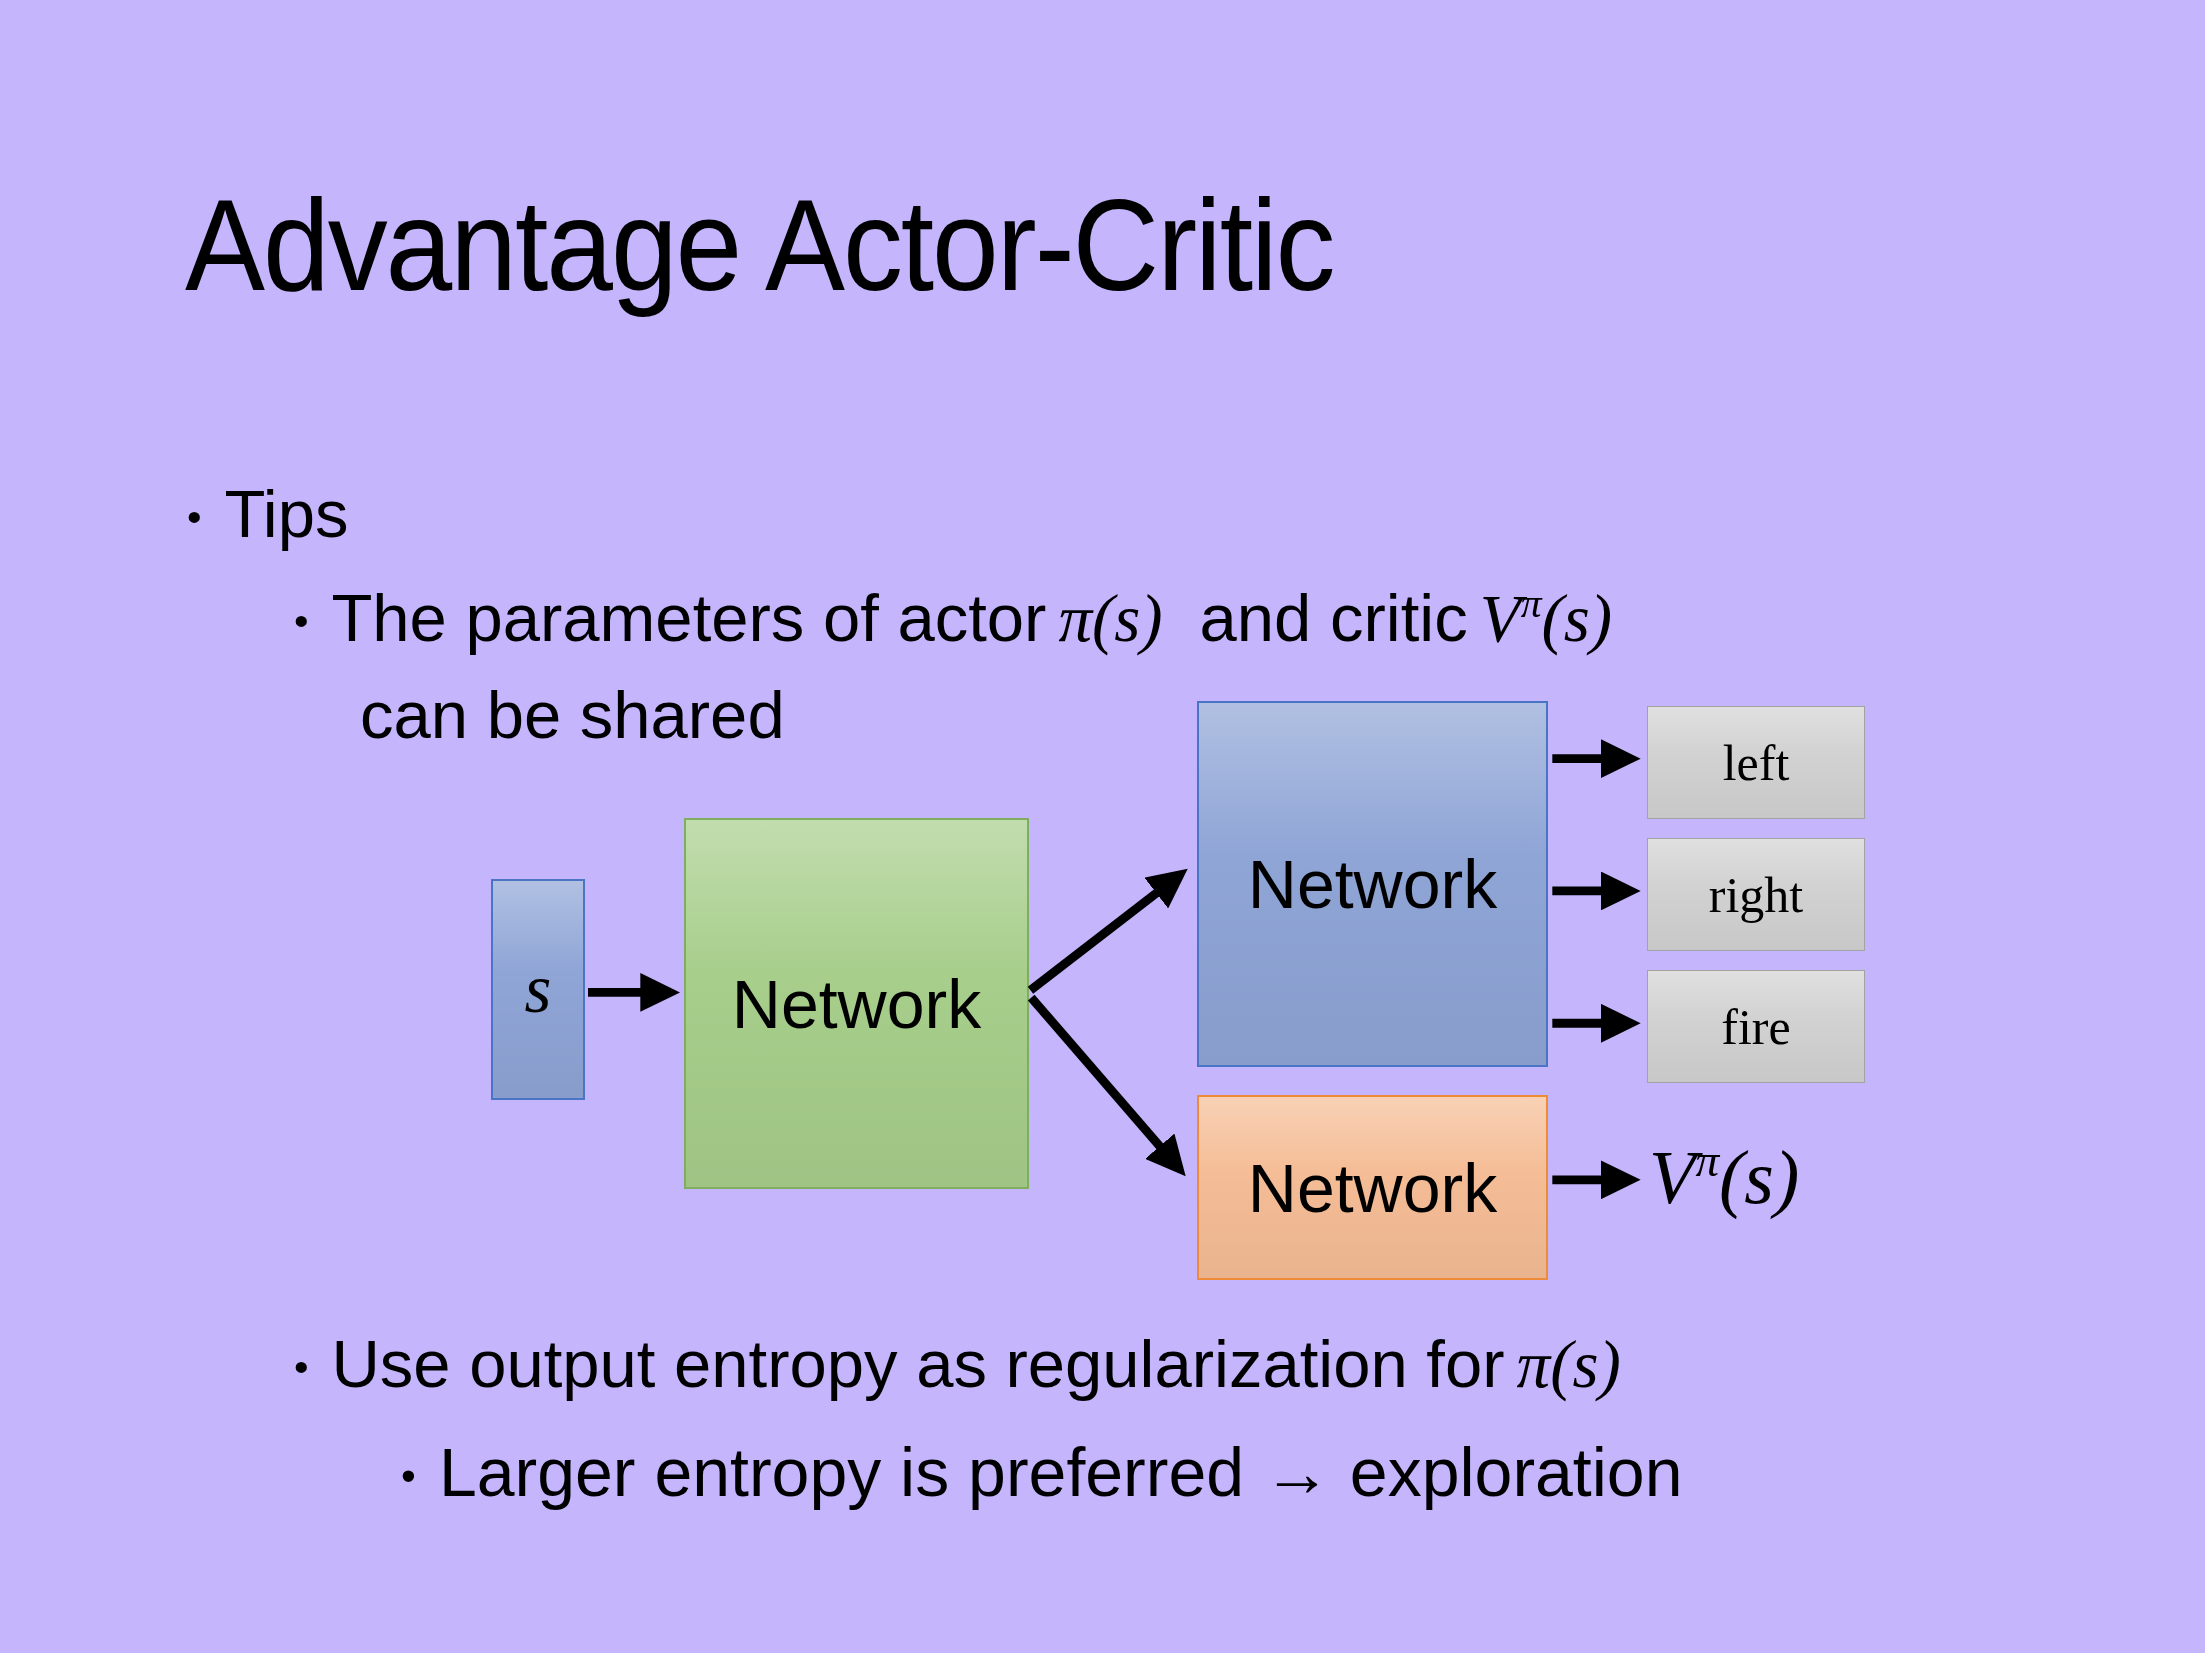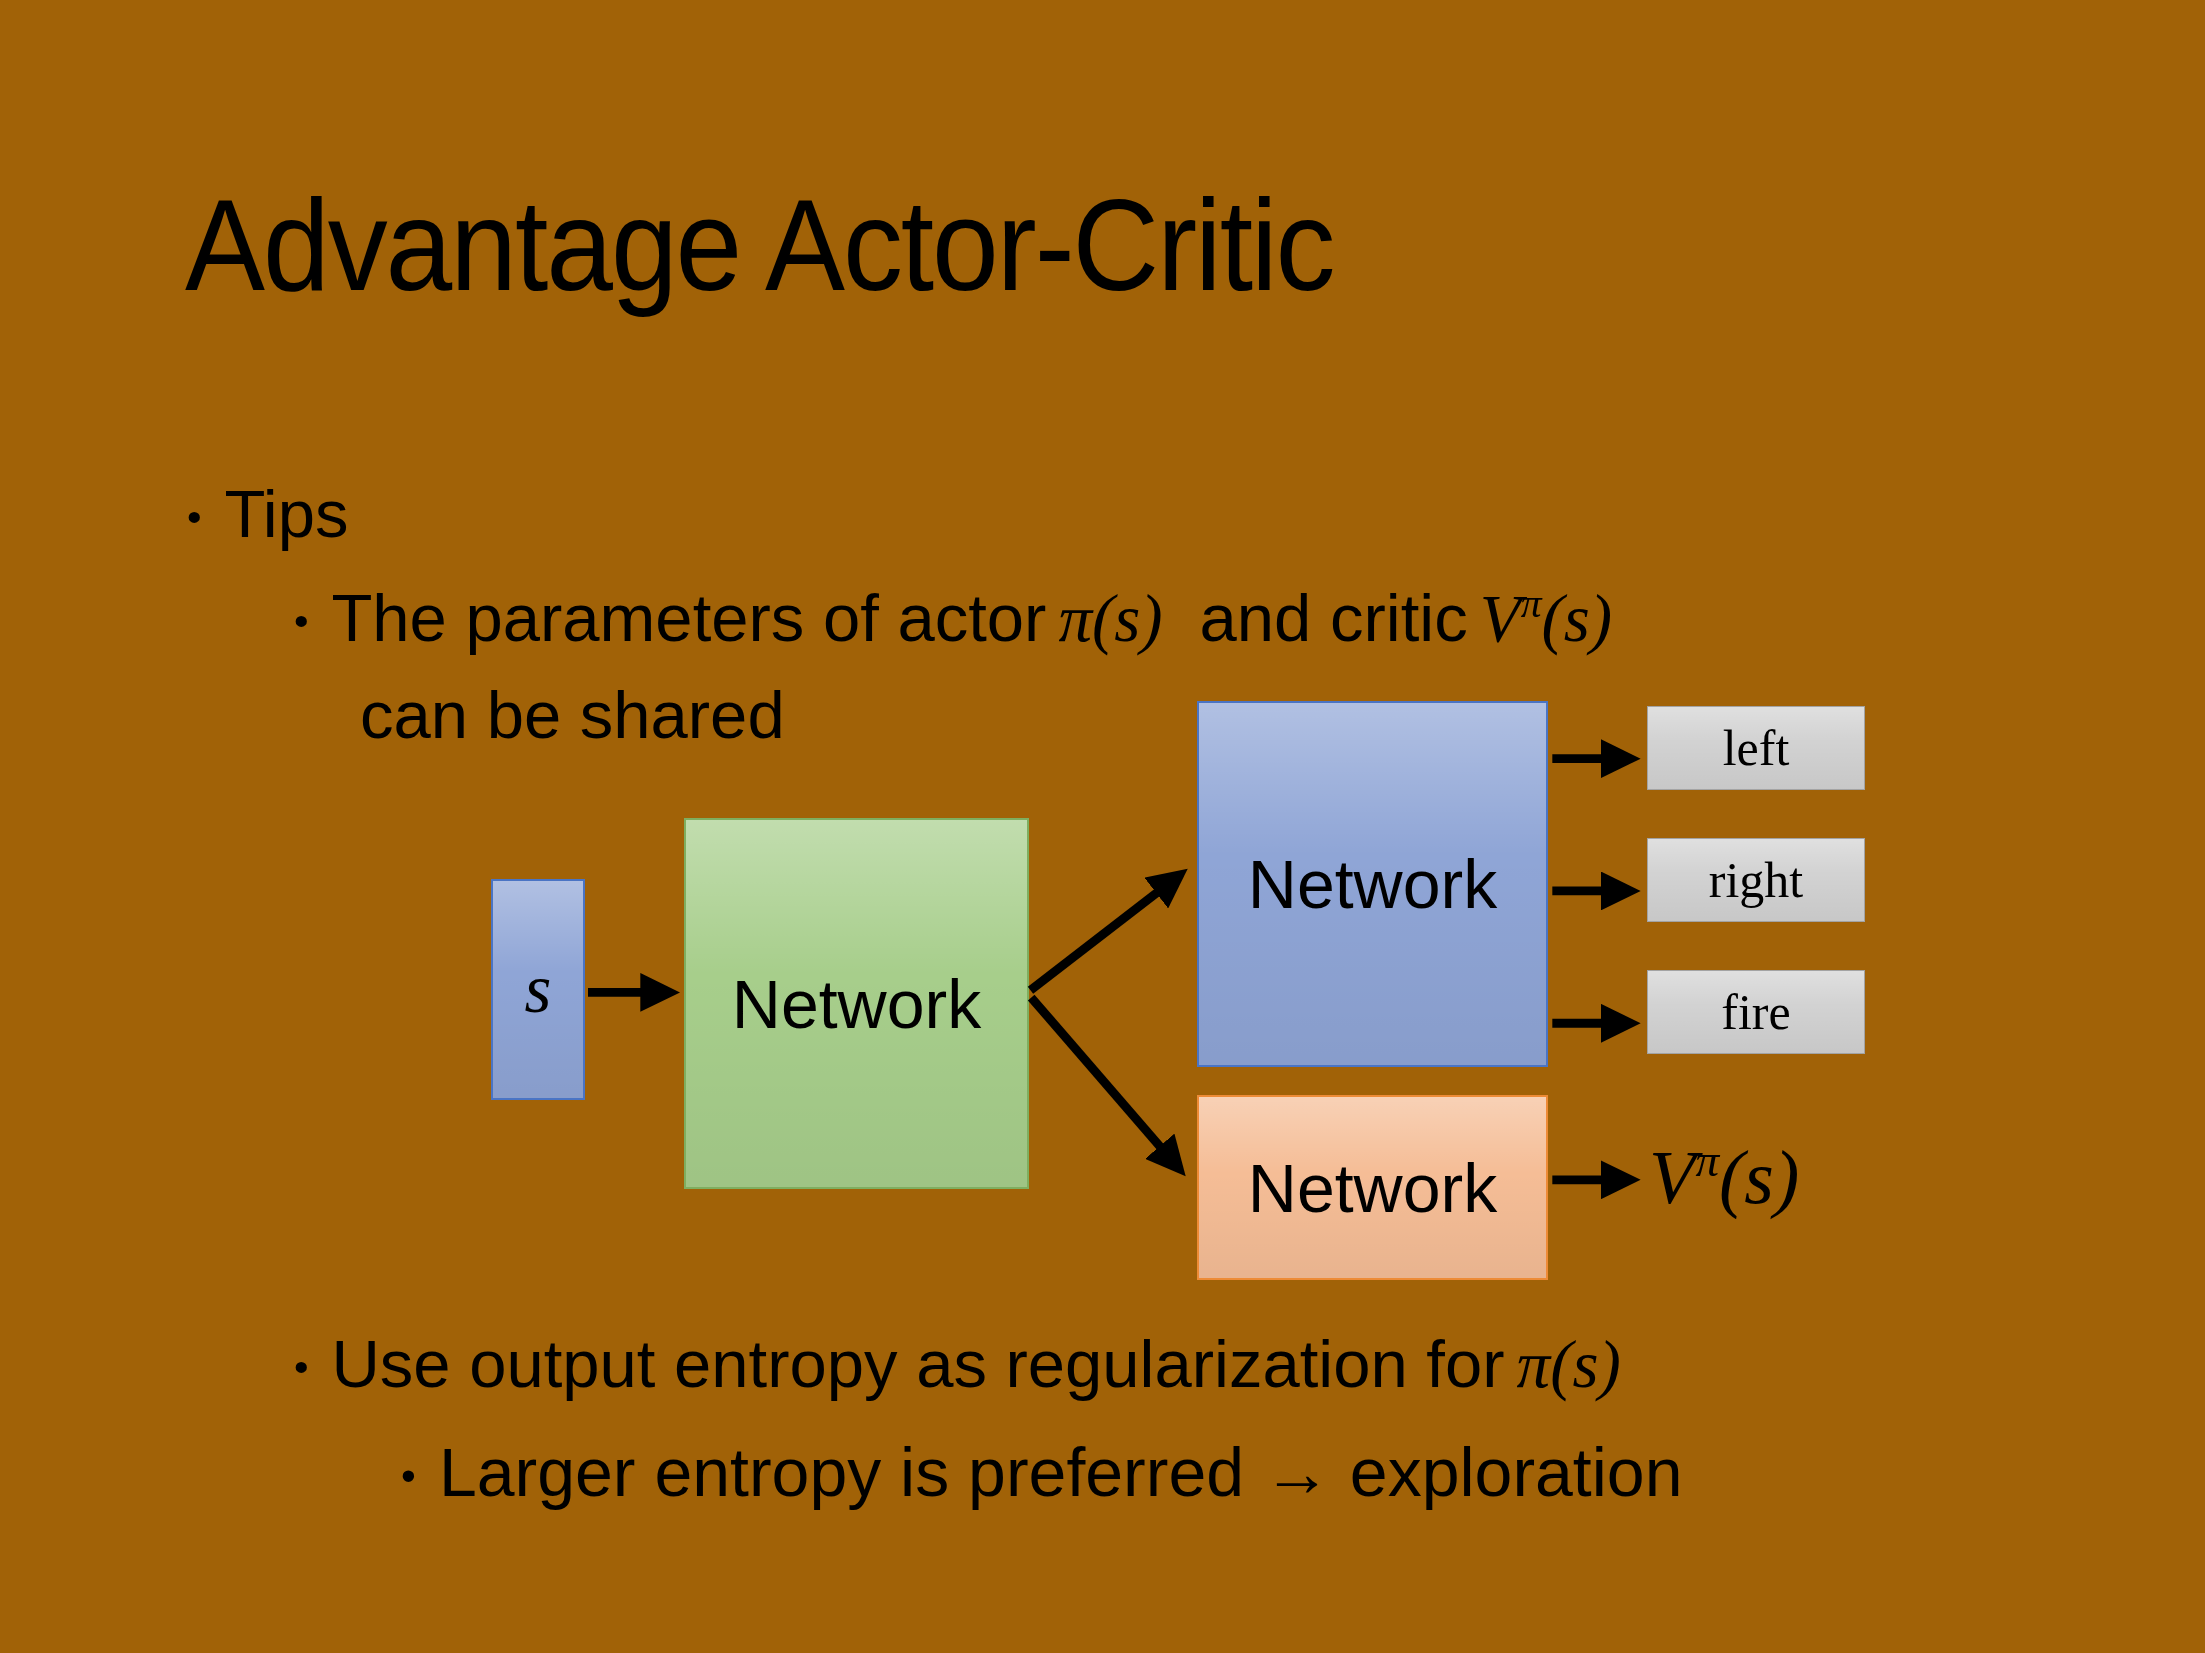--- a/index.html
+++ b/index.html
@@ -1,20 +1,20 @@
 <!DOCTYPE html>
 <html style="--accent-blue-fill: #8fa5d6; --accent-blue-border: #4a74c4; --accent-green-fill: #a7ce8b; --accent-green-border: #7fae5f; --accent-orange-fill: #f5bd96; --accent-orange-border: #ed8b36; --action-gray-fill: #d2d2d2; --action-gray-border: #a3a3a3; --arrow-color: #000000; --text-color: #000000;font-size:11.8px"><head>
 <meta charset="utf-8">
 <style>
   html, body { margin: 0; padding: 0; background: #ffffff; }
   .slide {
     position: relative;
     width: 2205px;
     height: 1654px;
-    background: #a16207;
+    background: #c4b5fd;
     overflow: hidden;
     font-family: "Liberation Sans", sans-serif;
     color: var(--text-color, #000);
   }
   .title {
     position: absolute;
     left: 185px;
     top: 171px;
     margin: 0;
     font-size: 129px;
@@ -73,21 +73,21 @@
     border: 2.2px solid var(--accent-blue-border, #4a74c4);
     background-color: var(--accent-blue-fill, #8fa5d6);
   }
   #critic-box {
     left: 1197px; top: 1095px; width: 351px; height: 185px;
     border: 2.2px solid var(--accent-orange-border, #ed8b36);
     background-color: var(--accent-orange-fill, #f5bd96);
   }
   .net-label { font-size: 68px; }
   .action-box {
-    left: 1647px; width: 218px; height: 84px;
+    left: 1647px; width: 218px; height: 113px;
     border: 1.5px solid var(--action-gray-border, #a3a3a3);
     background-color: var(--action-gray-fill, #d2d2d2);
     font-family: "Liberation Serif", serif;
     font-size: 50px;
   }
   #action-left { top: 706px; }
   #action-right { top: 838px; }
   #action-fire { top: 970px; }
   #value-output {
     position: absolute;

